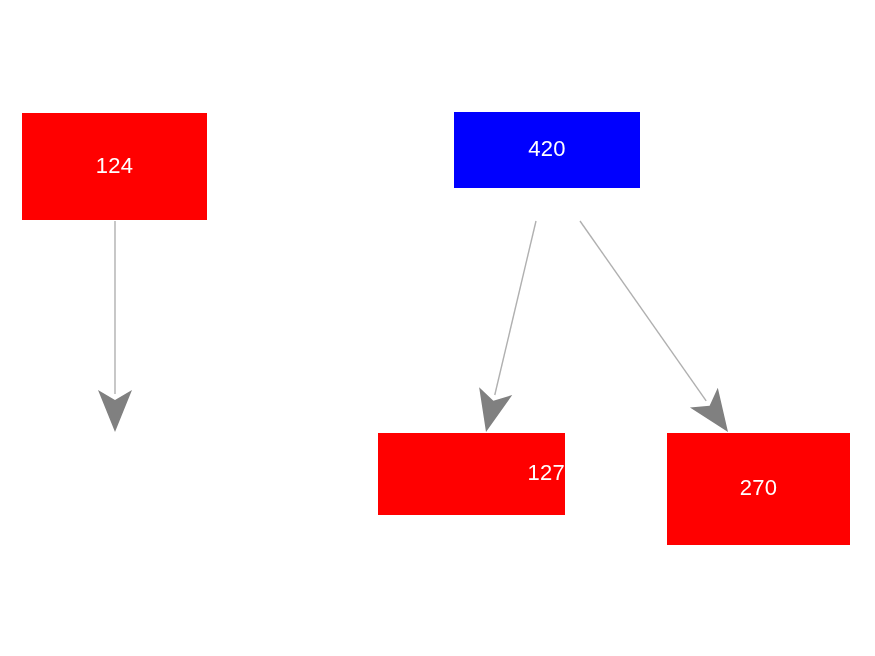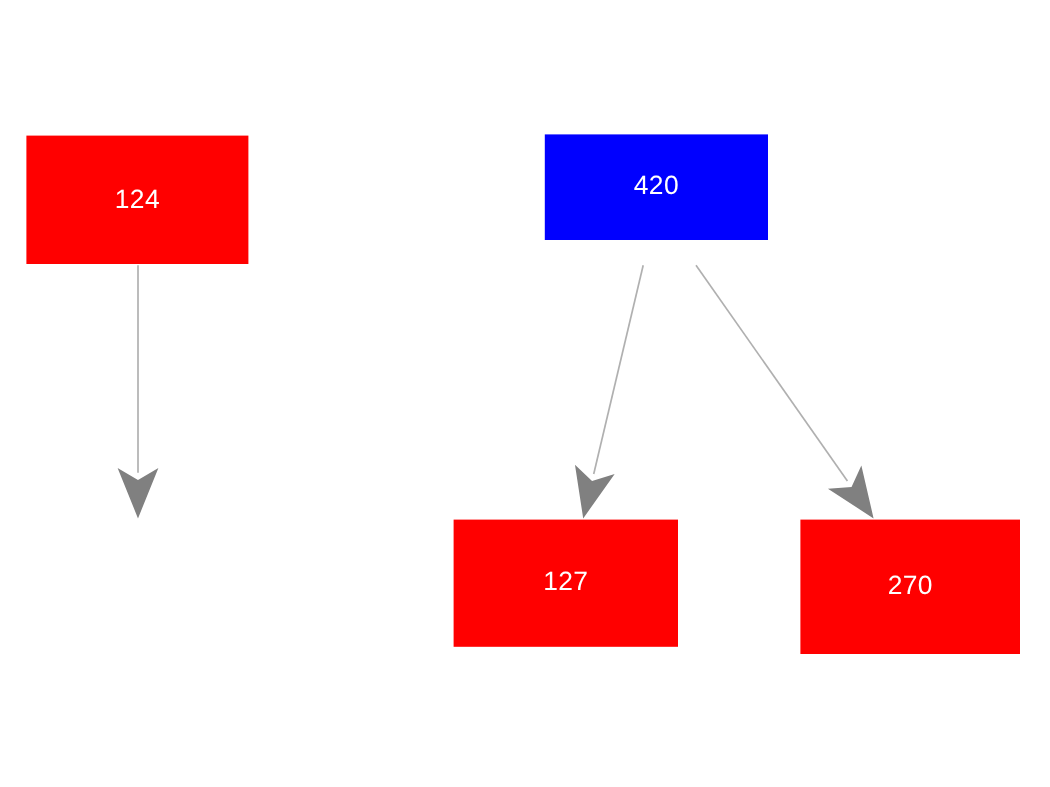--- a/index.html
+++ b/index.html
@@ -54,26 +54,26 @@
       <line x1="536" y1="221" x2="494.7620892068669" y2="395.02398354702194" stroke="#b0b0b0" stroke-width="1.4"></line>
       <polygon points="486.00,432.00 479.14,387.21 493.38,400.86 512.23,395.05" fill="#808080"></polygon>
       <line x1="580" y1="221" x2="706.1787547456927" y2="400.8899814279809" stroke="#b0b0b0" stroke-width="1.4"></line>
       <polygon points="728.00,432.00 689.96,407.38 709.62,405.80 717.80,387.85" fill="#808080"></polygon>
     </svg>
 
   <div class="node" style="left: 22px; top: 113px; width: 185px; height: 107px; background: rgb(255, 0, 0); color: #ffffff; font-size: 22px;">
     <span class="node-label">124</span>
   </div>
 
-  <div class="node" style="left: 454px; top: 112px; width: 186px; height: 88px; background: rgb(0, 0, 255); color: rgb(255, 255, 255); font-size: 22px;">
+  <div class="node" style="left: 454px; top: 112px; width: 186px; height: 76px; background: rgb(0, 0, 255); color: rgb(255, 255, 255); font-size: 22px;">
     <span class="node-label">420</span>
   </div>
 
 
-  <div class="node" style="left: 378px; top: 433px; width: 187px; height: 106px; background: rgb(255, 0, 0); color: rgb(255, 255, 255); font-size: 22px;">
+  <div class="node" style="left: 378px; top: 433px; width: 187px; height: 82px; background: rgb(255, 0, 0); color: rgb(255, 255, 255); font-size: 22px; justify-content: flex-end;">
     <span class="node-label">127</span>
   </div>
 
   <div class="node" style="left: 667px; top: 433px; width: 183px; height: 112px; background: rgb(255, 0, 0); color: rgb(255, 255, 255); font-size: 22px;">
     <span class="node-label">270</span>
   </div>
 
 </div>
 
 </body></html>

